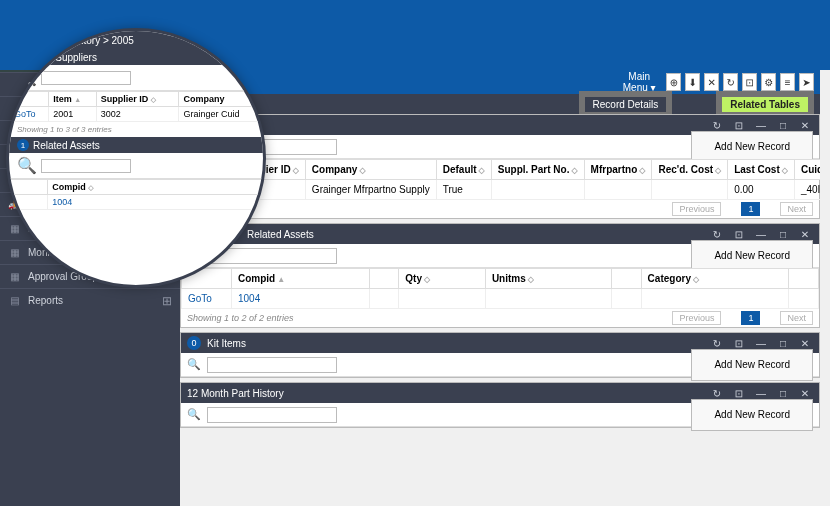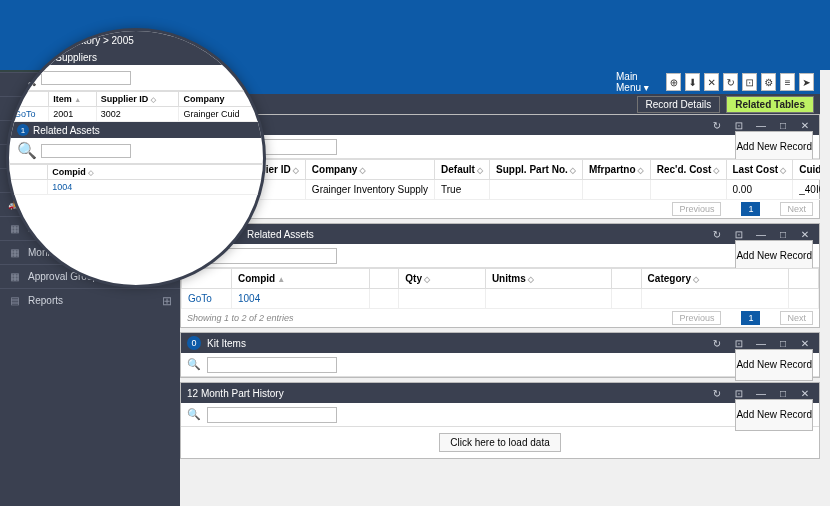--- a/index.html
+++ b/index.html
@@ -5,38 +5,38 @@
 * { margin:0; padding:0; box-sizing:border-box; font-family:Arial,Helvetica,sans-serif; }
 body { width:830px; height:506px; background:#f0f0f0; position:relative; overflow:hidden; }
 
 .sidebar { position:absolute; left:0; top:0; width:180px; height:100%; background:#3a4050; color:#cfd3dc; font-size:10px; }
 .sidebar .sb-row { display:flex; align-items:center; height:24px; padding:0 8px; gap:6px; border-top:1px solid #4a5062; }
 .sidebar .sb-row .ico { width:14px; text-align:center; font-size:10px; color:#8a90a0;}
 .sidebar .sb-row .plus { margin-left:auto; color:#8a90a0; font-size:12px; cursor:pointer;}
 .sidebar .sb-top { height:72px; background:#344; }
 
 .topbar { position:absolute; left:180px; top:70px; right:10px; height:24px; background:#0d5aa7; color:#fff; display:flex; align-items:center; justify-content:flex-end; gap:4px; padding:0 6px; font-size:10px;}
-.topbar .mm { margin-right:auto; margin-left:430px; cursor:pointer;}
+.topbar .mm { margin-right:auto; margin-left:430px; cursor:pointer;text-align:center;}
 .topbar .tbtn { width:18px; height:18px; background:#fff; color:#333; display:flex; align-items:center; justify-content:center; font-size:10px; border:1px solid #bbb; cursor:pointer;}
 
 .subhead { position:absolute; left:180px; top:94px; right:10px; height:20px; background:#3a4050; color:#fff; display:flex; align-items:center; justify-content:flex-end; gap:6px; padding:0 6px; font-size:10px;}
-.subhead .tab { background:#3a4050; color:#fff; padding:2px 8px; border:1px solid #737373; cursor:pointer;}
+.subhead .tab { background:#3a4050; color:#fff; padding:2px 8px; border:6px solid #737373; cursor:pointer;margin-left:38px;}
 .subhead .tab.active { background:#bef264; color:#222; font-weight:bold;}
 
 .panels { position:absolute; left:180px; top:114px; right:10px; bottom:10px; overflow:hidden; display:flex; flex-direction:column; gap:4px; }
 
 .panel { background:#fff; border:1px solid #bbb; display:flex; flex-direction:column;}
 .panel .phead { height:20px; background:#3a4050; color:#fff; display:flex; align-items:center; padding:0 6px; font-size:10px; gap:6px;}
 .panel .phead .badge { background:#0d5aa7; width:14px; height:14px; border-radius:50%; display:flex; align-items:center; justify-content:center; font-size:9px;}
 .panel .phead .spacer { flex:1; }
 .panel .phead .hicon { width:16px; height:14px; display:flex; align-items:center; justify-content:center; color:#cfd3dc; cursor:pointer; font-size:10px;}
 .panel .psearch { height:24px; display:flex; align-items:center; padding:0 6px; gap:6px; border-bottom:1px solid #ddd;}
 .panel .psearch .mag { font-size:11px; color:#555;}
 .panel .psearch input { height:16px; width:130px; border:1px solid #bbb; font-size:10px; padding:0 4px;}
-.panel .psearch .addbtn { margin-left:auto; height:32px; padding:0 0; border:1px solid #bbb; background:#f8f8f8; font-size:10px; cursor:pointer;}
+.panel .psearch .addbtn { margin-left:auto; height:32px; padding:0 22px; border:1px solid #bbb; background:#f8f8f8; font-size:10px; cursor:pointer;}
 
 table.grid { width:100%; border-collapse:collapse; font-size:10px;}
 table.grid th { background:#fff; border:1px solid #ddd; padding:4px 6px; text-align:left; font-weight:bold; white-space:nowrap;}
 table.grid th .sort { color:#aaa; font-size:8px; margin-left:2px;}
 table.grid td { border:1px solid #eee; padding:4px 6px; white-space:nowrap;}
 table.grid td.goto { color:#0d5aa7; cursor:pointer;}
 table.grid td.link { color:#0d5aa7; cursor:pointer;}
 
 .pfoot { display:flex; align-items:center; padding:2px 6px; font-size:9px; color:#888; font-style:italic;}
 .pfoot .pager { margin-left:auto; display:flex; gap:20px;}
@@ -167,21 +167,21 @@
         <th><span>Rec'd. Cost</span><span class="sort">◇</span></th>
         <th><span>Last Cost</span><span class="sort">◇</span></th>
         <th><span>Cuid</span></th>
       </tr>
         </thead>
       <tbody>
           <tr>
         <td class="goto">GoTo</td>
         <td></td>
         <td>3002</td>
-        <td>Grainger Inventory Supply</td>
+        <td>Grainger Mfrpartno Supply</td>
         <td>True</td>
         <td></td>
         <td></td>
         <td></td>
         <td style="text-align:left">0.00</td>
         <td>_40I0TXXXZ</td>
       </tr>
         </tbody>
     </table>
     <div class="pfoot">
@@ -271,21 +271,20 @@
       <span class="hicon">⊡</span>
       <span class="hicon">—</span>
       <span class="hicon">□</span>
       <span class="hicon">✕</span>
     </div>
     <div class="psearch">
       <span class="mag">🔍</span>
       <input style="">
       <button class="addbtn">Add New Record</button>
     </div>
-    <button class="loadbtn">Click here to load data</button>
   </div>
 
 </div>
 
 <div class="lens">
   <div class="lhead">Inventory &gt; 2005</div>
   <div class="lsec">
     <span class="badge">1</span>
     <span>Item Suppliers</span>
   </div>
@@ -304,20 +303,21 @@
       </thead>
     <tbody>
         <tr>
       <td class="goto">GoTo</td>
       <td>2001</td>
       <td>3002</td>
       <td>Grainger Cuid</td>
     </tr>
       </tbody>
   </table>
+  <div class="lfoot">Showing 1 to 3 of 3 entries</div>
   <div class="lsec">
     <span class="badge">1</span>
     <span>Related Assets</span>
   </div>
   <div class="lsearch">
       <span>🔍</span>
       <input style="">
     </div>
   <table>
     <thead>

